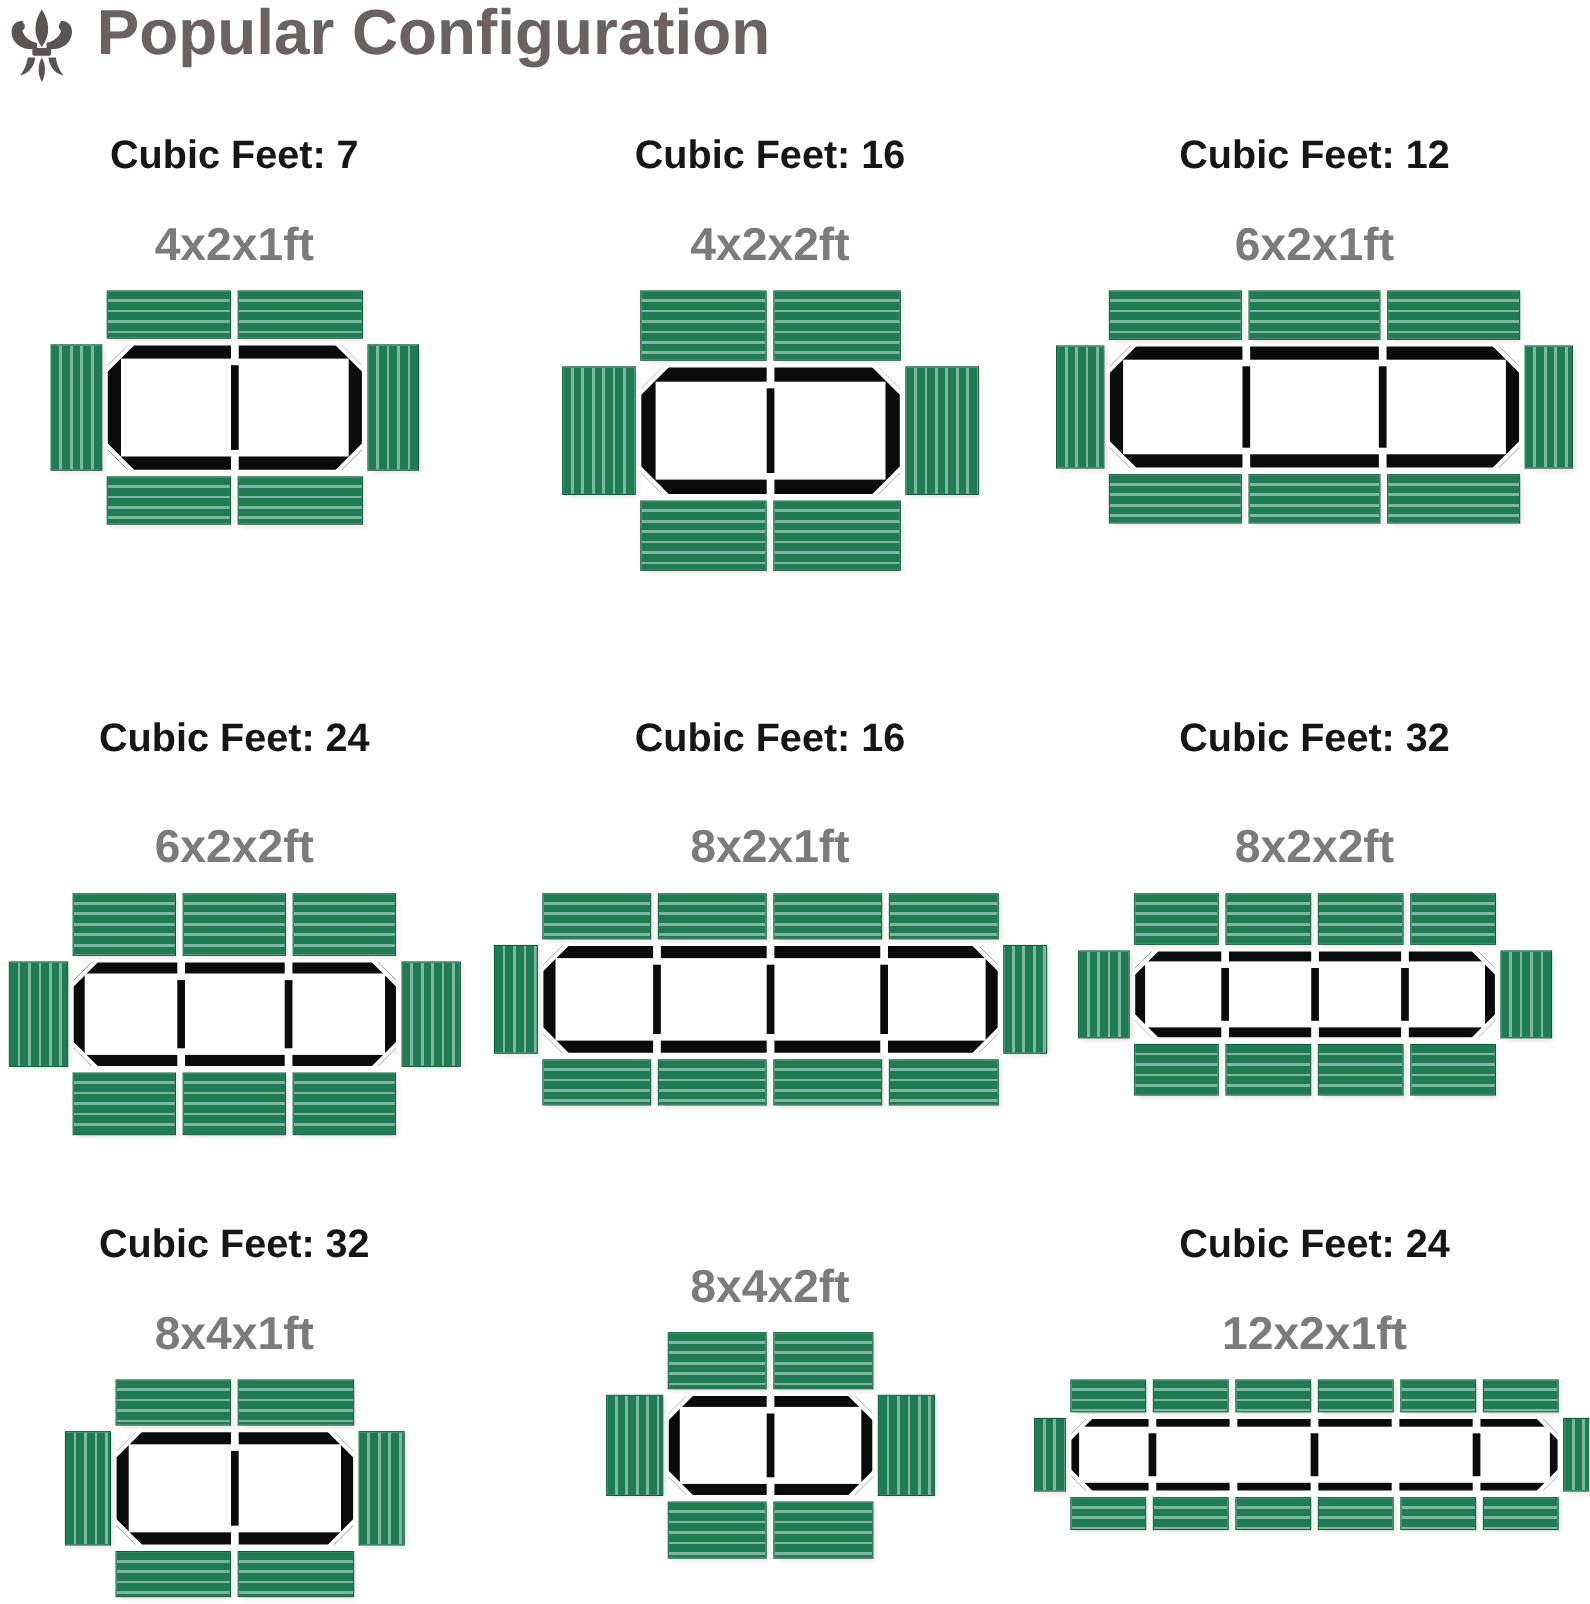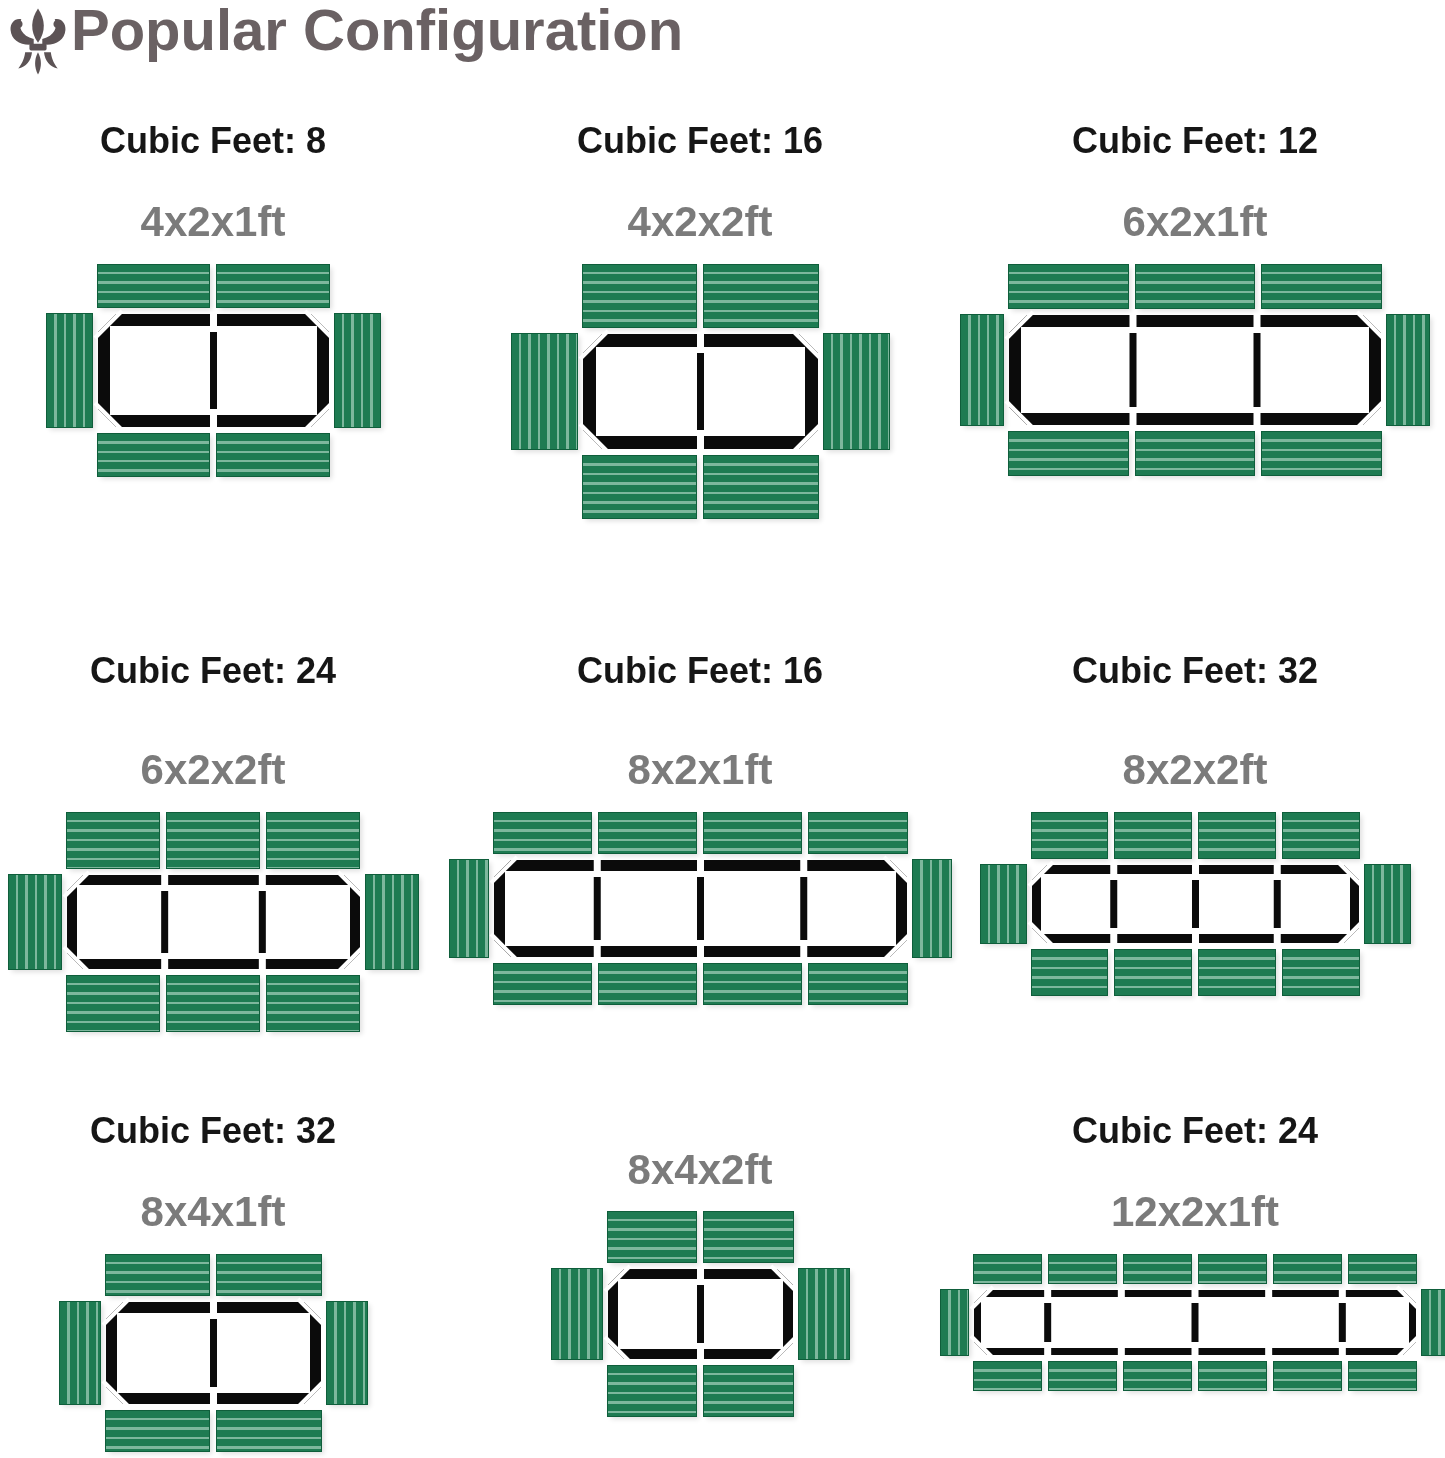--- a/index.html
+++ b/index.html
@@ -1,18 +1,18 @@
 <!DOCTYPE html>
 <html><head>
 <meta charset="utf-8">
 <style>
   html,body{margin:0;padding:0;background:#ffffff;}
   .page{position:relative;width:1445px;height:1458px;background:#ffffff;overflow:hidden;
         font-family:"Liberation Sans",sans-serif;}
-  .header{position:absolute;left:8px;top:0px;display:flex;align-items:flex-start;gap:3px;}
+  .header{position:absolute;left:8px;top:0px;display:flex;align-items:flex-start;gap:20px;}
   .fleur{width:60px;height:72px;margin-top:6px;}
   .title{margin:0;font-size:58px;font-weight:700;color:#6a6163;letter-spacing:0px;line-height:1.05;}
 
   .cell{position:absolute;width:480px;display:flex;flex-direction:column;align-items:center;}
   .cubic{font-size:36px;font-weight:700;color:#161616;line-height:1.18;}
   .dims{font-size:42px;font-weight:700;color:#7b7b7b;line-height:1.15;margin-top:36px;}
   .r2 .dims{margin-top:54px;}
   .diagram{margin-top:18px;display:grid;grid-template-columns:auto auto auto;
            align-items:center;justify-items:center;column-gap:6px;row-gap:7px;}
   .hrow{display:flex;gap:8px;grid-column:2;}
@@ -43,21 +43,21 @@
         <rect x="25" y="42" width="20" height="8" rx="2"></rect>
         <path d="M35 52 C39.5 60 39.5 70 35 78 C30.5 70 30.5 60 35 52 Z"></path>
         <path d="M28 52 C27 62 21 69 12 71 C17.5 64 19.5 57 20 52 Z"></path>
         <path d="M42 52 C43 62 49 69 58 71 C52.5 64 50.5 57 50 52 Z"></path>
       </g>
     </svg>
     <h1 class="title">Popular Configuration</h1>
   </div>
 
   <section class="cell c0 r1">
-    <div class="cubic">Cubic Feet: 8</div>
+    <div class="cubic">Cubic Feet: 7</div>
     <div class="dims">4x2x1ft</div>
     <div class="diagram">
         <div class="hrow top">
           <div class="hpanel" style="width: 111.5px; height: 42px; background-color: rgb(30, 123, 82); background-image: repeating-linear-gradient(rgba(0, 0, 0, 0) 0px, rgba(0, 0, 0, 0) 7px, rgb(125, 183, 157) 7px, rgb(125, 183, 157) 9.5px); outline: rgb(15, 94, 59) solid 1px;"></div>
           <div class="hpanel" style="width: 111.5px; height: 42px; background-color: rgb(30, 123, 82); background-image: repeating-linear-gradient(rgba(0, 0, 0, 0) 0px, rgba(0, 0, 0, 0) 7px, rgb(125, 183, 157) 7px, rgb(125, 183, 157) 9.5px); outline: rgb(15, 94, 59) solid 1px;"></div>
         </div>
         <div class="vpanel vpanel-l" style="width: 45px; height: 113px; background-color: rgb(30, 123, 82); background-image: repeating-linear-gradient(90deg, rgba(0, 0, 0, 0) 0px, rgba(0, 0, 0, 0) 7px, rgb(125, 183, 157) 7px, rgb(125, 183, 157) 9.5px); outline: rgb(15, 94, 59) solid 1px;"></div>
         <div class="framewrap">
           <svg width="231" height="113" viewBox="0 0 231 113">
             <polygon points="18,0 213,0 231,18 231,95 213,113 18,113 0,95 0,18" fill="#0b0b0b"></polygon>

